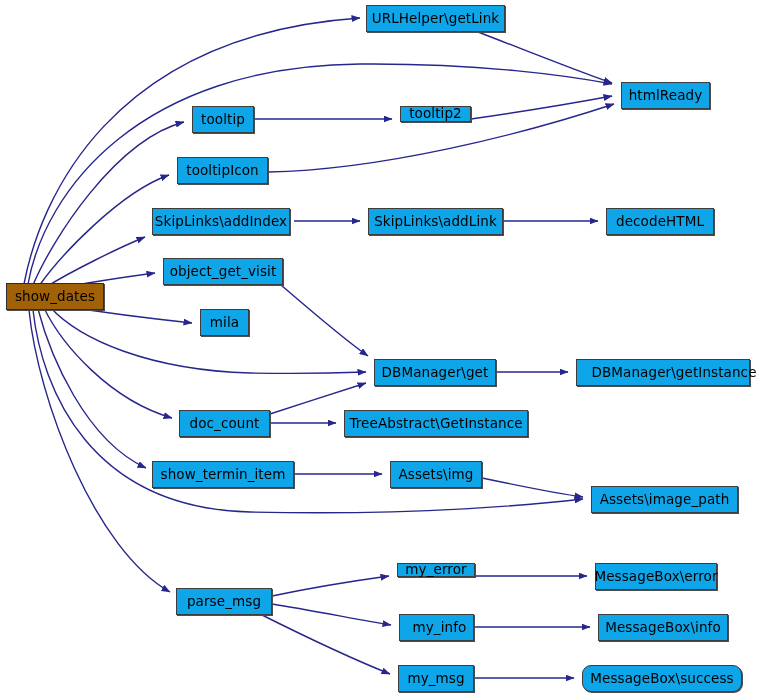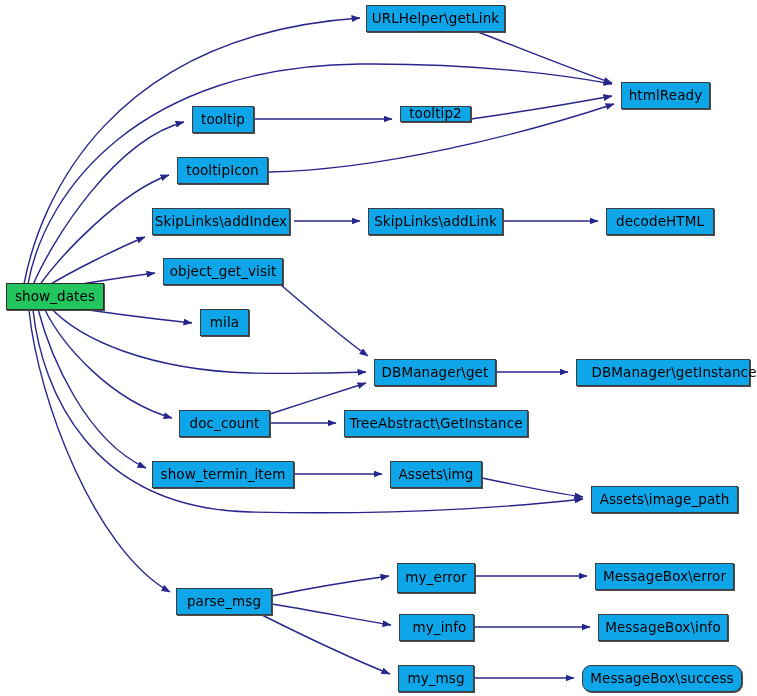--- a/index.html
+++ b/index.html
@@ -34,21 +34,21 @@
     font-size: 13.5px;
     line-height: 1;
     display: flex;
     align-items: center;
     justify-content: center;
     white-space: nowrap;
     letter-spacing: 0.1px;
     box-shadow: 1px 1px 0 0 #4d4d4d;
   }
   .node.root {
-    background: #22c55e;
+    background: #a16207;
     border-color: #2b2b2b;
   }
 </style>
 </head>
 <body>
 
 <div id="callgraph">
   <svg id="edges" viewBox="0 0 757 696" width="757" height="696" xmlns="http://www.w3.org/2000/svg">
     <defs>
       <marker id="arrowhead" markerWidth="9" markerHeight="7" refX="8.5" refY="3.5" orient="auto" markerUnits="userSpaceOnUse">
@@ -139,30 +139,30 @@
       </div>
       <div class="node" style="left: 390px; top: 461px; width: 92px; height: 27px;">
         <span>Assets\img</span>
       </div>
       <div class="node" style="left: 591px; top: 486px; width: 147px; height: 27px;">
         <span>Assets\image_path</span>
       </div>
       <div class="node" style="left: 176px; top: 588px; width: 96px; height: 27px;">
         <span>parse_msg</span>
       </div>
-      <div class="node" style="left: 397px; top: 563px; width: 78px; height: 30px;">
+      <div class="node" style="left: 397px; top: 563px; width: 78px; height: 14px;">
         <span>my_error</span>
       </div>
       <div class="node" style="left: 399px; top: 614px; width: 75px; height: 27px; padding-left: 6px;">
         <span>my_info</span>
       </div>
       <div class="node" style="left: 398px; top: 665px; width: 76px; height: 27px;">
         <span>my_msg</span>
       </div>
-      <div class="node" style="left: 595px; top: 563px; width: 139px; height: 27px;">
+      <div class="node" style="left: 595px; top: 563px; width: 122px; height: 27px;">
         <span>MessageBox\error</span>
       </div>
       <div class="node" style="left: 598px; top: 614px; width: 130px; height: 27px;">
         <span>MessageBox\info</span>
       </div>
       <div class="node" style="left: 582px; top: 665px; width: 160px; height: 27px; border-radius: 9px;">
         <span>MessageBox\success</span>
       </div>
     </div>
 </div>

